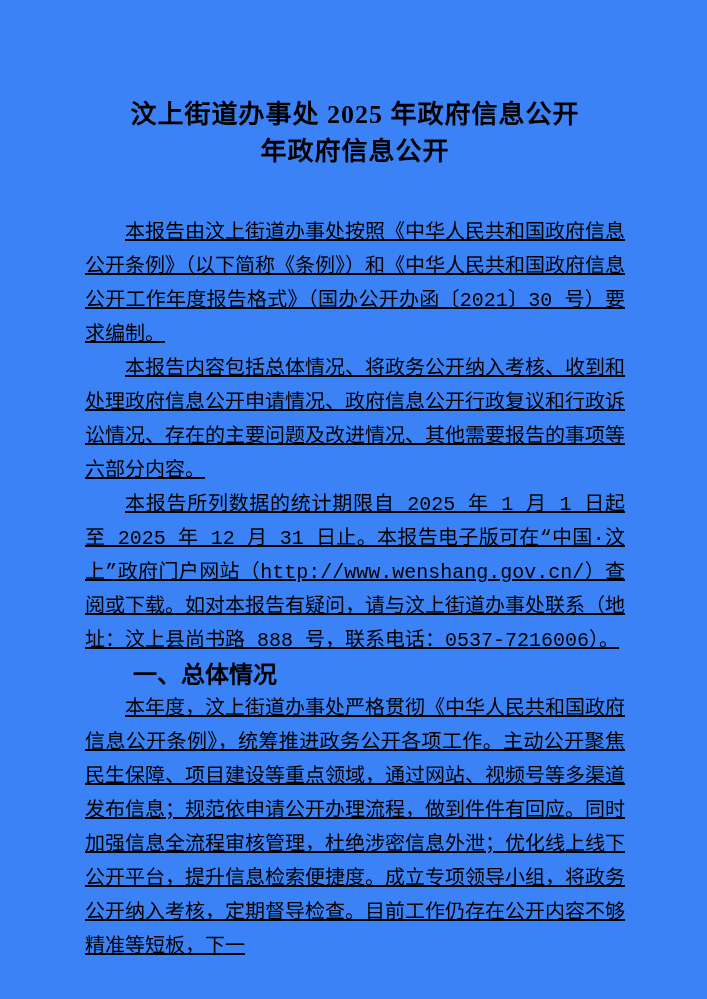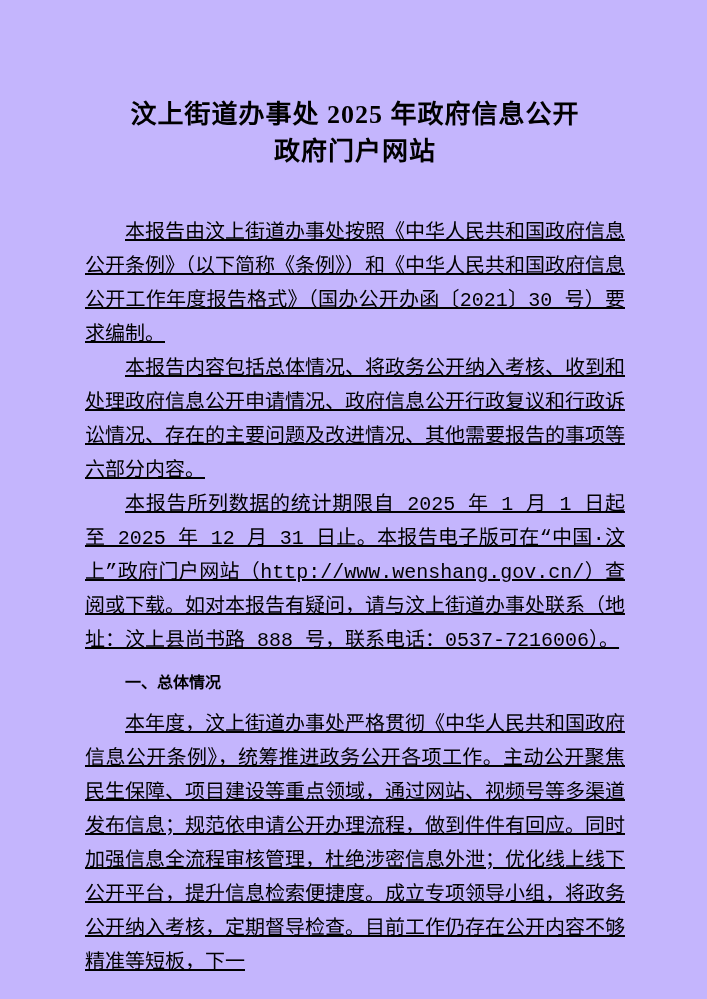--- a/index.html
+++ b/index.html
@@ -9,21 +9,21 @@
   }
   body {
     width: 707px;
     height: 999px;
     overflow: hidden;
   }
   .page {
     position: relative;
     width: 707px;
     height: 999px;
-    background: #c4b5fd;
+    background: #3b82f6;
     color: #000000;
     box-sizing: border-box;
     padding: 96px 82px 0 85px;
     overflow: hidden;
   }
   .doc-title {
     margin: 0 0 46px 0;
     text-align: center;
     font-family: "Liberation Serif", "DejaVu Serif", serif;
     font-weight: bold;
@@ -41,36 +41,36 @@
     line-height: 34px;
     text-align: justify;
   }
   .body-para {
     margin: 0;
     text-indent: 2em;
     word-break: break-all;
     text-decoration: underline;
   }
   .section-heading {
-    margin: 8px;
+    margin: 0;
     text-indent: 2em;
     font-family: Liberation Sans, sans-serif;
     font-weight: bold;
-    font-size: 16px;
+    font-size: 24px;
     line-height: 34px;
   }
 </style>
 </head>
 <body>
 
 <div class="page">
 
   <h1 class="doc-title">
     <span class="title-line">汶上街道办事处 2025 年政府信息公开</span>
-    <span class="title-line">政府门户网站</span>
+    <span class="title-line">年政府信息公开</span>
   </h1>
 
   <div class="doc-body">
     <p class="body-para">本报告由汶上街道办事处按照《中华人民共和国政府信息公开条例》（以下简称《条例》）和《中华人民共和国政府信息公开工作年度报告格式》（国办公开办函〔2021〕30 号）要求编制。</p>
     <p class="body-para">本报告内容包括总体情况、将政务公开纳入考核、收到和处理政府信息公开申请情况、政府信息公开行政复议和行政诉讼情况、存在的主要问题及改进情况、其他需要报告的事项等六部分内容。</p>
     <p class="body-para">本报告所列数据的统计期限自 2025 年 1 月 1 日起至 2025 年 12 月 31 日止。本报告电子版可在“中国·汶上”政府门户网站（http://www.wenshang.gov.cn/）查阅或下载。如对本报告有疑问，请与汶上街道办事处联系（地址：汶上县尚书路 888 号，联系电话：0537-7216006）。</p>
 
     <h2 class="section-heading">一、总体情况</h2>
 
     <p class="body-para">本年度，汶上街道办事处严格贯彻《中华人民共和国政府信息公开条例》，统筹推进政务公开各项工作。主动公开聚焦民生保障、项目建设等重点领域，通过网站、视频号等多渠道发布信息；规范依申请公开办理流程，做到件件有回应。同时加强信息全流程审核管理，杜绝涉密信息外泄；优化线上线下公开平台，提升信息检索便捷度。成立专项领导小组，将政务公开纳入考核，定期督导检查。目前工作仍存在公开内容不够精准等短板，下一</p>

